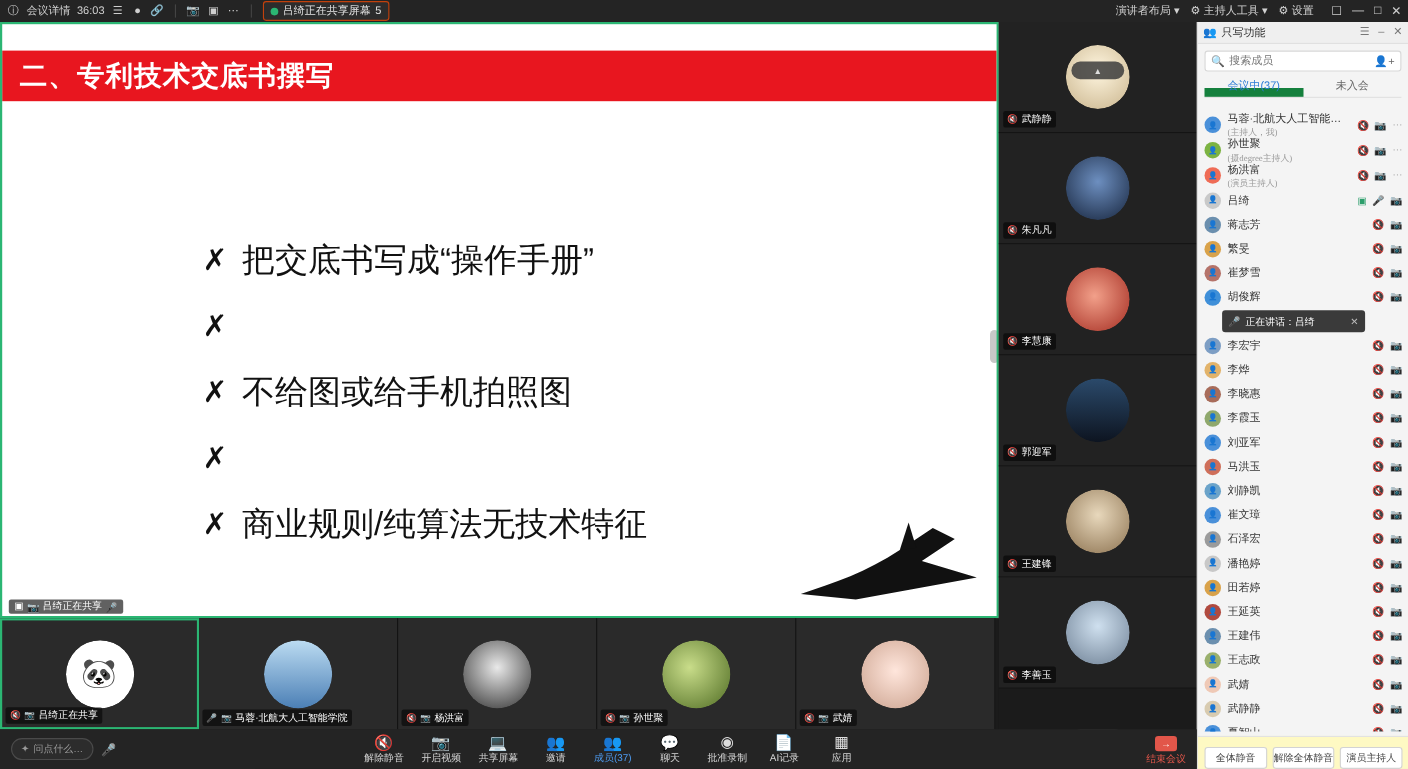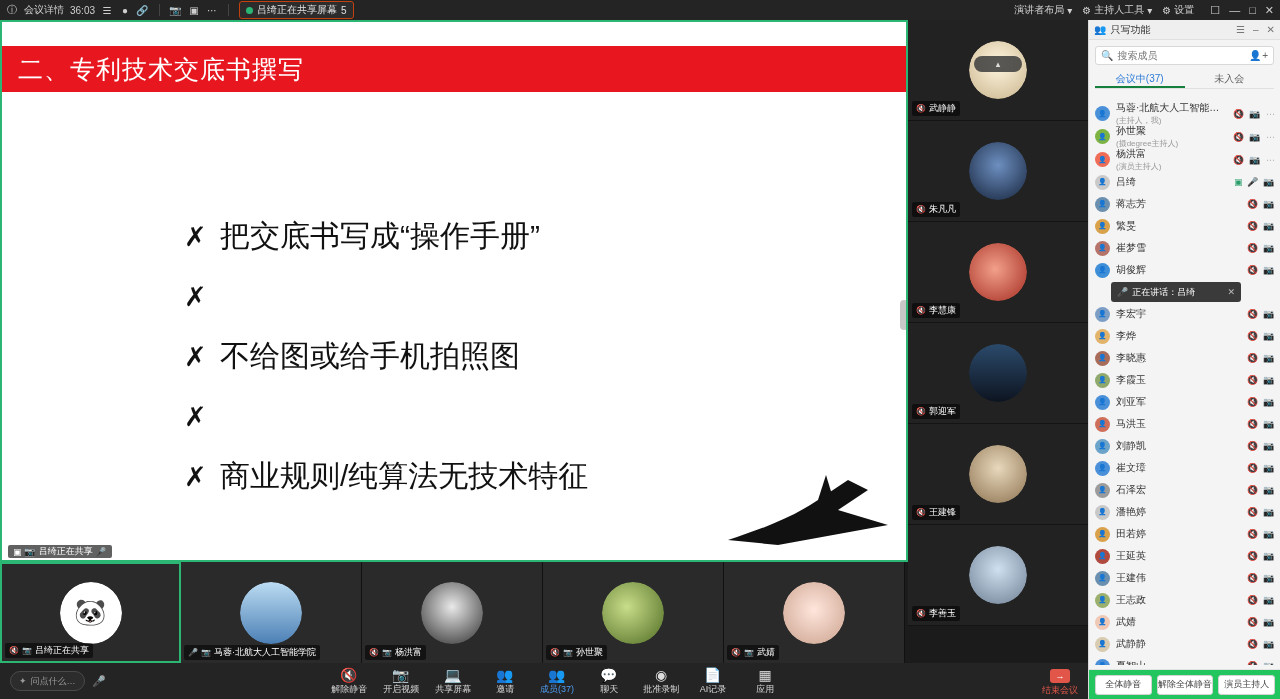--- a/index.html
+++ b/index.html
@@ -17,21 +17,21 @@
   .tb-share { display:flex; align-items:center; gap:4px; background:#2c2c2c; border:1px solid #c2410c;
     border-radius:3px; padding:1px 6px; color:#e2e2e2; }
   .tb-share .dot { width:7px; height:7px; border-radius:50%; background:#2bb673; }
   .tb-right { margin-left:auto; display:flex; align-items:center; gap:10px; padding-right:6px; }
   .tb-btn { display:flex; align-items:center; gap:3px; color:#d2d2d2; font-size:10px; }
   .tb-win { display:flex; gap:9px; padding-left:6px; color:#ccc; font-size:11px; }
 
   
   .stage { position:absolute; left:0; top:20px; width:908px; height:542px; background:#fff; }
   .redband { position:absolute; left:2px; top:26px; width:904px; height:46px; background:#e8161f; }
-  .redband span { color:#fff; font-size:25px; font-weight:normal; line-height:46px; padding-left:16px;
+  .redband span { color:#fff; font-size:25px; font-weight:bold; line-height:46px; padding-left:16px;
     letter-spacing:1px; }
   .slide-title { position:absolute; left:0; top:120px; width:806px; text-align:center;
     color:#e8161f; font-size:31px; font-weight:bold; }
   .bullets { position:absolute; left:184px; top:186px; width:700px; }
   .bullet { display:flex; align-items:center; height:60px; color:#111; }
   .bullet .x { font-size:27px; font-weight:bold; width:36px; color:#111; font-family:"DejaVu Sans",sans-serif; }
   .bullet .tx { font-size:30px; }
   .slide-mark { position:absolute; right:10px; bottom:12px; width:180px; height:80px; }
 
   
@@ -75,37 +75,37 @@
   .p-head { height:20px; background:#efefef; display:flex; align-items:center; gap:4px;
     padding:0 5px; font-size:10px; color:#333; border-bottom:1px solid #e0e0e0; }
   .p-head .sp { margin-left:auto; display:flex; gap:8px; color:#777; font-size:10px; }
   .p-search { margin:6px 6px 4px 6px; height:19px; background:#fff; border:1px solid #d8d8d8;
     border-radius:3px; display:flex; align-items:center; gap:4px; padding:0 5px; }
   .p-search input { border:0; outline:0; font-size:10px; color:#333; width:128px;
     font-family:"Liberation Sans",sans-serif; background:transparent; }
   .p-search .addp { margin-left:auto; color:#666; font-size:10px; }
   .p-tabs { display:flex; height:20px; border-bottom:1px solid #e0e0e0; margin:0 6px; }
   .p-tab { flex:1; text-align:center; font-size:10px; color:#666; line-height:19px; }
-  .p-tab.active { color:#2b7bd6; border-bottom:2px solid #15803d; }
+  .p-tab.active { color:#2b7bd6; border-bottom:8px solid #15803d; }
   .p-list { position:absolute; top:82px; left:0; width:192px; height:563px; overflow:hidden; }
   .prow { height:22px; display:flex; align-items:center; padding:0 6px; gap:6px; position:relative; }
   .prow.tall { height:23px; }
   .pav { width:15px; height:15px; border-radius:50%; flex:0 0 15px; overflow:hidden;
     display:flex; align-items:center; justify-content:center; color:#fff; font-size:7px; }
   .pname { font-size:10px; color:#333; white-space:nowrap; overflow:hidden; text-overflow:ellipsis; }
-  .psub { font-size:8px; color:#999; }
+  .psub { font-size:8px; color:#999;font-family:Liberation Serif, serif; }
   .prow .icons { margin-left:auto; display:flex; gap:5px; align-items:center; }
   .ico-red { color:#e05a4e; font-size:9px; }
   .ico-gray { color:#b5b5b5; font-size:9px; }
   .speaking { position:absolute; left:22px; top:1px; width:130px; height:20px; background:#3a3a3a;
     color:#fff; font-size:9px; border-radius:3px; display:flex; align-items:center; gap:4px;
     padding:0 6px; z-index:5; }
   .speaking .close { margin-left:auto; color:#bbb; }
-  .p-foot { position:absolute; bottom:0; left:0; width:192px; height:30px; background:#22c55e;
-    border-top:1px solid #e2e2e2; display:flex; align-items:center; gap:5px; padding:0 6px;font-family:Liberation Serif, serif; }
+  .p-foot { position:absolute; bottom:0; left:0; width:192px; height:30px; background:#fef9c3;
+    border-top:1px solid #e2e2e2; display:flex; align-items:flex-end; gap:5px; padding:0 6px;font-family:Liberation Serif, serif; }
   .p-btn { flex:1; height:20px; border:1px solid #d3d3d3; background:#fff; border-radius:3px;
     font-size:9px; color:#444; display:flex; align-items:center; justify-content:center; }
 
   
   .toolbar { position:absolute; left:0; top:663px; width:1088px; height:36px; background:#242424;
     display:flex; align-items:center; }
   .ask { margin-left:10px; height:20px; border:1px solid #4a4a4a; border-radius:10px; background:#2c2c2c;
     color:#9a9a9a; font-size:9px; display:flex; align-items:center; gap:4px; padding:0 8px; }
   .ask-extra { margin-left:8px; color:#9a9a9a; font-size:11px; }
   .tools { margin-left:auto; margin-right:auto; display:flex; gap:14px; align-items:flex-end;

